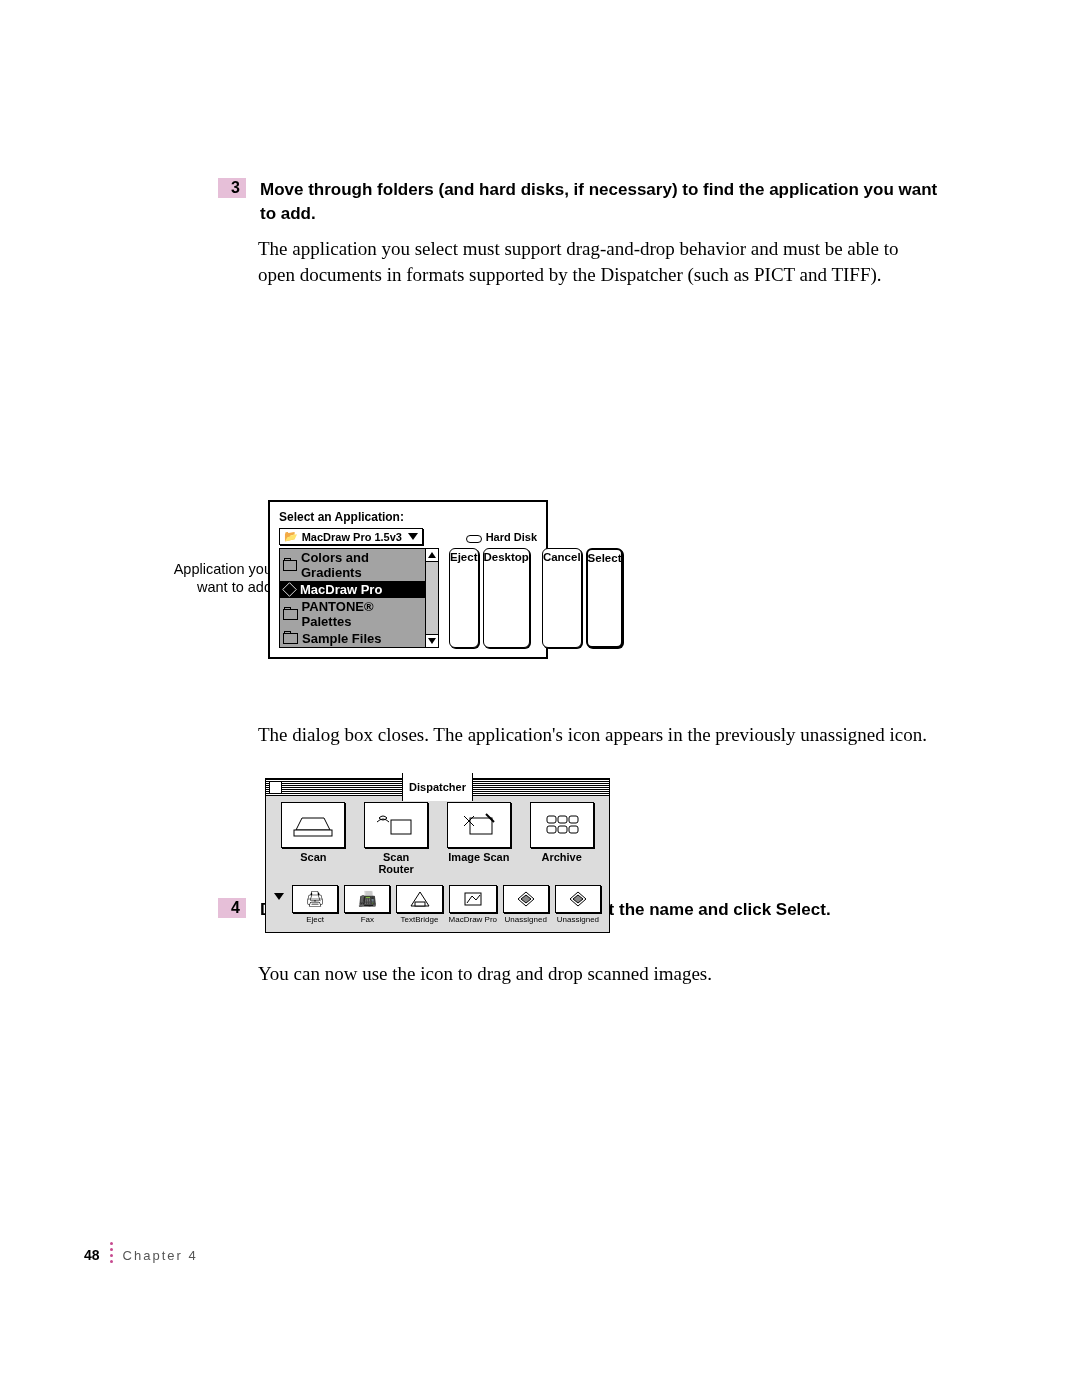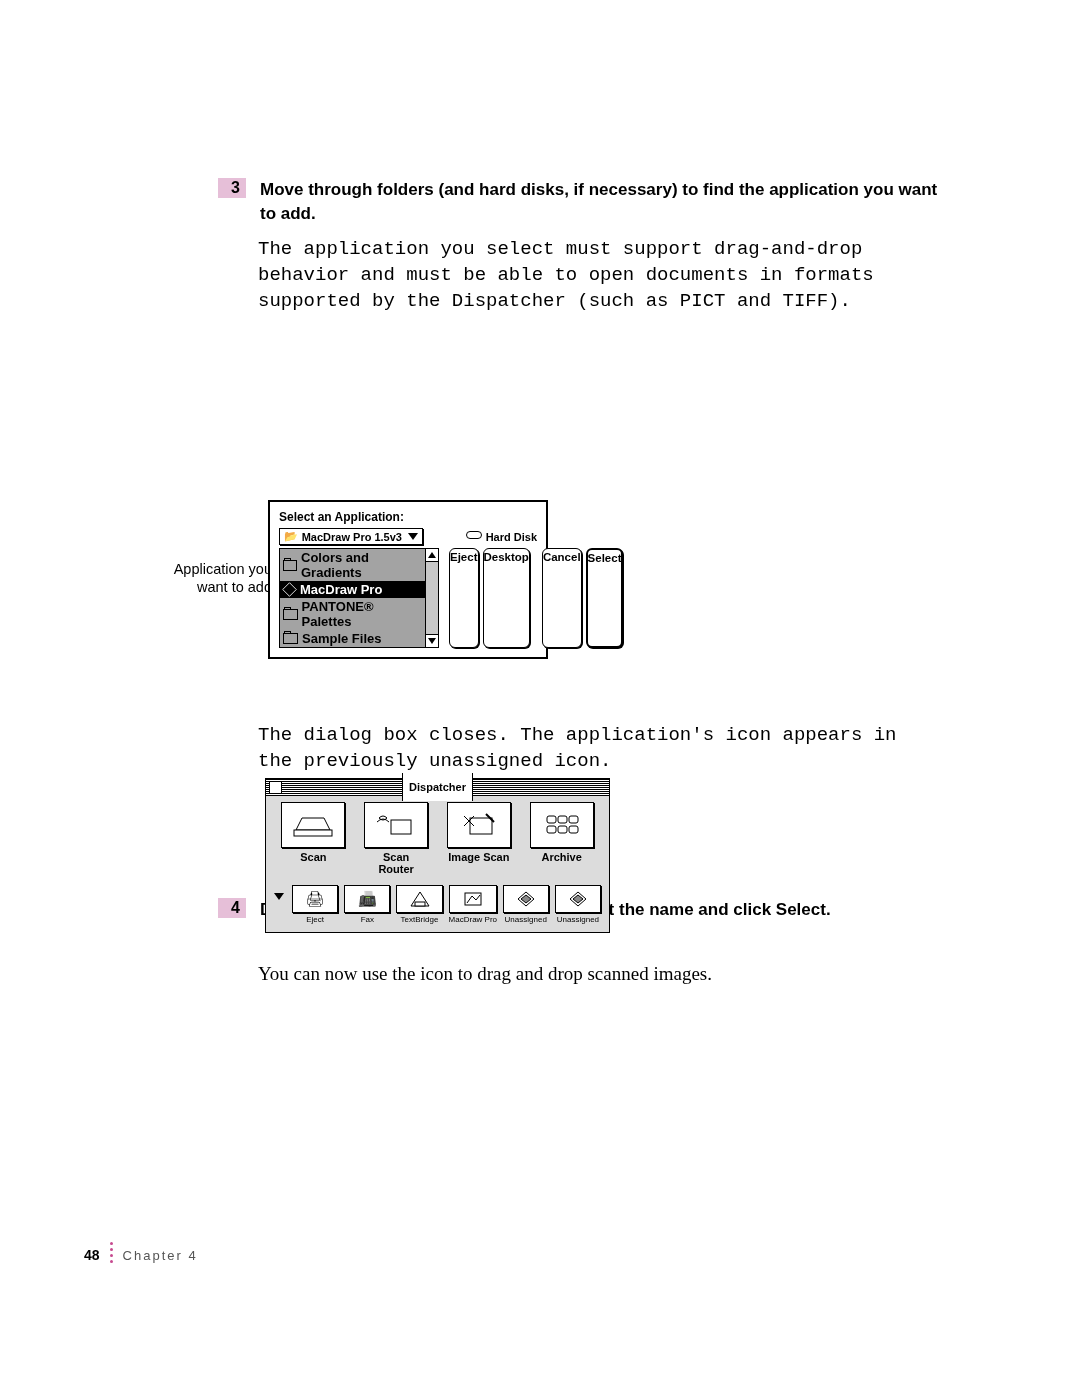--- a/index.html
+++ b/index.html
@@ -41,21 +41,20 @@
     font-size: 17px;
     line-height: 24px;
     flex: 1 1 auto;
   }
   .body-para {
     margin-left: 258px;
     margin-right: 140px;
     font-size: 19px;
     line-height: 26px;
     margin-top: 10px;
-    font-family: Liberation Mono, monospace;
   }
   
   .fig1-wrap {
     position: absolute;
     left: 150px;
     top: 322px;
   }
   .callout {
     position: absolute;
     left: 0;
@@ -117,21 +116,21 @@
     border-left:5px solid transparent;
     border-right:5px solid transparent;
     border-top:7px solid #000;
     margin-left:2px;
   }
   .d1-harddisk {
     margin-left:auto;
     font-weight:bold;
     font-size:11px;
     display:flex;
-    align-items:flex-start;
+    align-items:flex-end;
     gap:4px;
   }
   .hd-icon {
     display:inline-block;
     width:14px;height:6px;
     border:1px solid #000;
     border-radius:4px;
   }
   .d1-body {
     display:flex;

